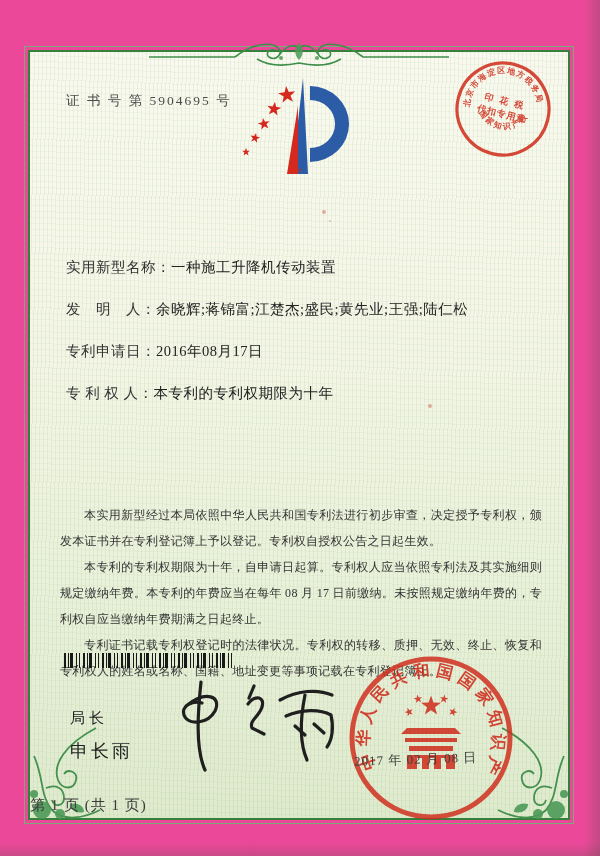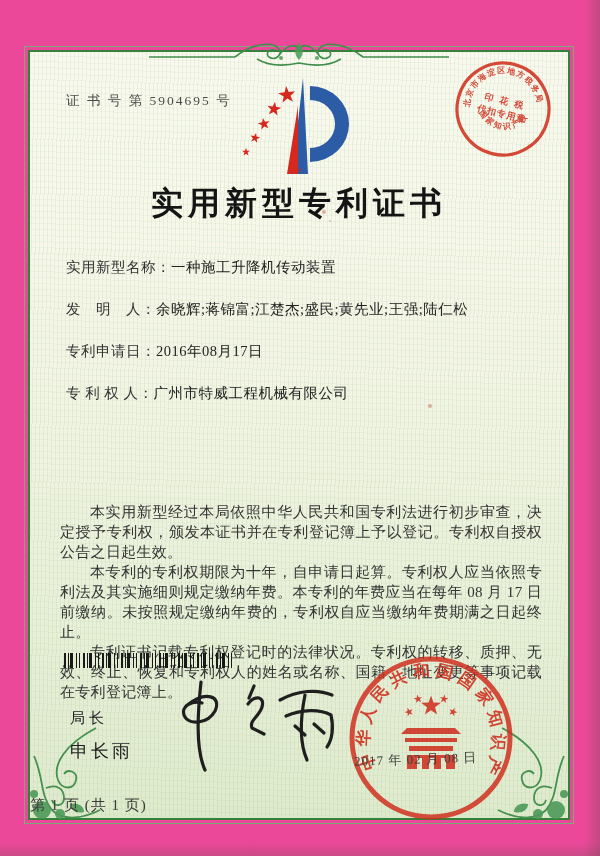--- a/index.html
+++ b/index.html
@@ -27,21 +27,21 @@
   .cert-number{left:36px;top:40px;font-size:13.5px;letter-spacing:2px;color:#4c4c4c;}
   .logo{left:50%;top:20px;transform:translateX(-50%);}
   .title{left:0;top:130px;width:100%;text-align:center;
     font-size:32px;font-weight:700;letter-spacing:5px;color:#141414;}
   .fields{left:36px;top:206px;width:480px;}
   .field-row{margin-bottom:23px;font-size:14.5px;color:#2e2e2e;letter-spacing:.5px;
     white-space:nowrap;}
   .field-label{color:#333;}
   .field-value{color:#222;}
   .paras{left:30px;top:450px;width:482px;}
-  .paras p{margin:0;font-size:15px;line-height:20px;color:#343434;
+  .paras p{margin:0;font-size:12px;line-height:26px;color:#343434;
     text-align:justify;text-indent:2em;letter-spacing:.3px;font-family:Liberation Serif, serif;}
   .barcode{left:34px;top:601px;width:168px;height:15px;
     background:repeating-linear-gradient(90deg,
       #191919 0 2px,rgba(0,0,0,0) 2px 4px,
       #191919 4px 5px,rgba(0,0,0,0) 5px 6px,
       #191919 6px 9px,rgba(0,0,0,0) 9px 12px,
       #191919 12px 13px,rgba(0,0,0,0) 13px 15px,
       #191919 15px 16px,rgba(0,0,0,0) 16px 19px);}
   .director-title{left:40px;top:657px;font-size:15px;letter-spacing:4px;color:#1d1d1d;text-align:right;}
   .director-name{left:40px;top:687px;font-size:18px;letter-spacing:3px;color:#1d1d1d;}
@@ -125,34 +125,33 @@
         <use href="#star" transform="translate(31,66) scale(.52) rotate(12)"></use>
         <use href="#star" transform="translate(40,52) scale(.62) rotate(-10)"></use>
         <use href="#star" transform="translate(50,37) scale(.74) rotate(8)"></use>
         <use href="#star" transform="translate(63,23) scale(.9) rotate(-6)"></use>
       </g>
       <polygon points="79,6 68,102 84,102" fill="#2d5ca6"></polygon>
       <polygon points="74,34 63,102 74,102" fill="#d5281e"></polygon>
       <path d="M86,14 a38,37 0 1 1 0,76 l0,-14 a24,23 0 1 0 0,-48 z" fill="#2d5ca6"></path>
     </svg>
 
-    <div class="r title">实用新型专利证书</div>
 
     <div class="r fields">
       <div class="field-row">
         <span class="field-label">实用新型名称：</span><span class="field-value">一种施工升降机传动装置</span>
       </div>
       <div class="field-row">
         <span class="field-label">发　明　人：</span><span class="field-value">余晓辉;蒋锦富;江楚杰;盛民;黄先业;王强;陆仁松</span>
       </div>
       <div class="field-row">
         <span class="field-label">专利申请日：</span><span class="field-value">2016年08月17日</span>
       </div>
       <div class="field-row">
-        <span class="field-label">专 利 权 人：</span><span class="field-value">广州市特威工程机械有限公司</span>
+        <span class="field-label">专 利 权 人：</span><span class="field-value">本专利的专利权期限为十年</span>
       </div>
     </div>
 
     <div class="r paras">
       <p>本实用新型经过本局依照中华人民共和国专利法进行初步审查，决定授予专利权，颁发本证书并在专利登记簿上予以登记。专利权自授权公告之日起生效。</p>
       <p>本专利的专利权期限为十年，自申请日起算。专利权人应当依照专利法及其实施细则规定缴纳年费。本专利的年费应当在每年 08 月 17 日前缴纳。未按照规定缴纳年费的，专利权自应当缴纳年费期满之日起终止。</p>
       <p>专利证书记载专利权登记时的法律状况。专利权的转移、质押、无效、终止、恢复和专利权人的姓名或名称、国籍、地址变更等事项记载在专利登记簿上。</p>
     </div>
 
     <div class="r barcode"></div>

